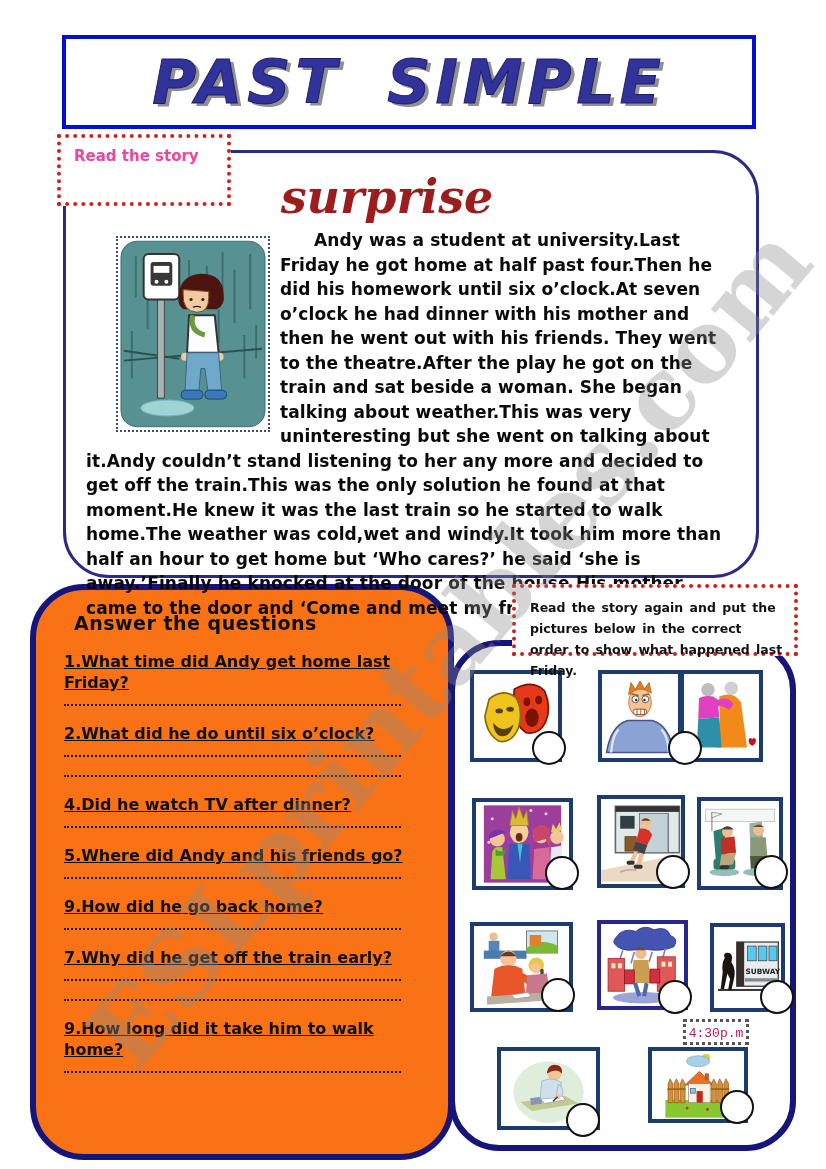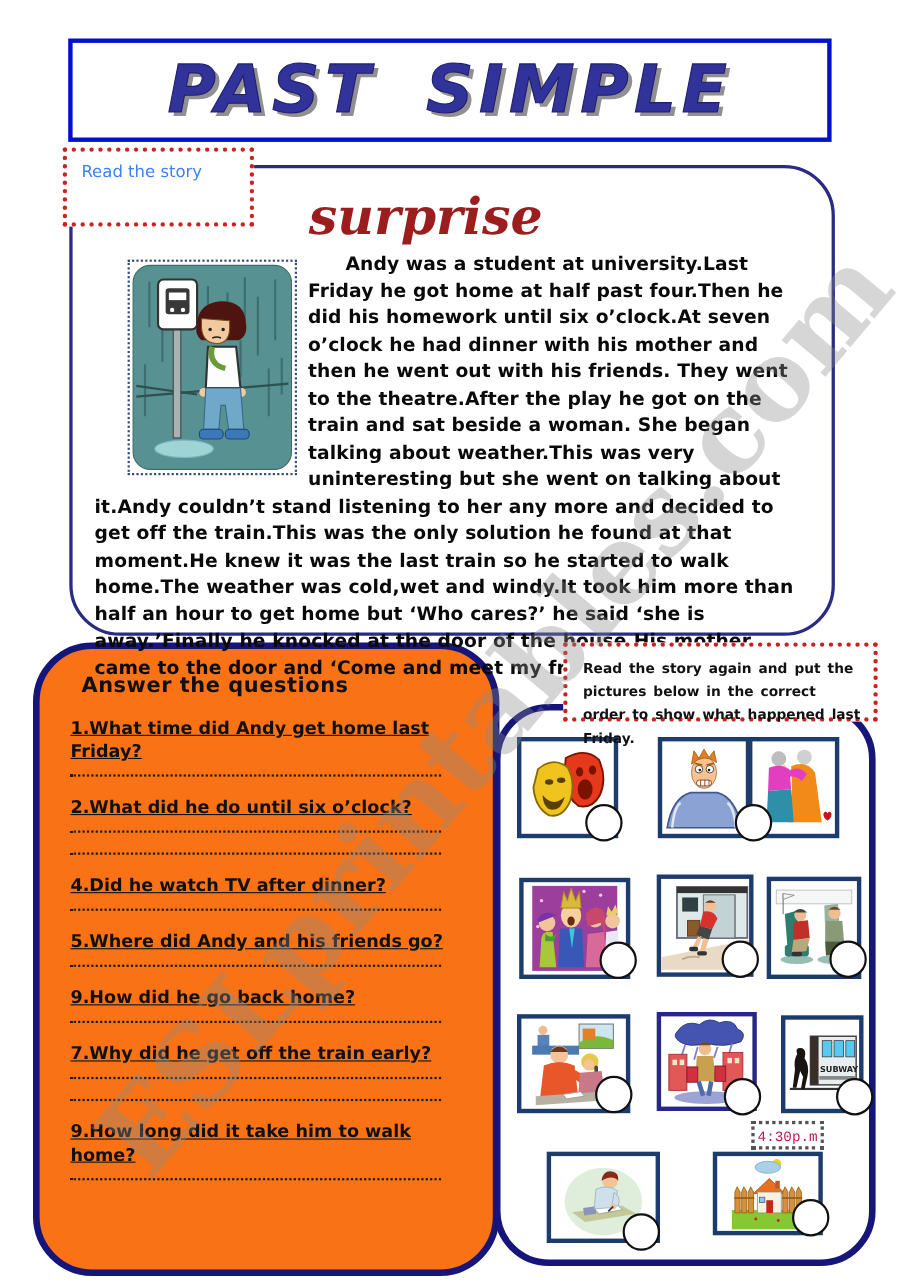--- a/index.html
+++ b/index.html
@@ -11,21 +11,21 @@
              border:4px solid #0010cf;background:#fff;display:flex;align-items:center;justify-content:center;}
   .title-text{font-size:60px;font-weight:800;font-style:italic;color:#32329b;
               letter-spacing:5px;word-spacing:20px;
               text-shadow:4px 3px 0 #909090;-webkit-text-stroke:1px #1d1d6b;}
 
   
   .story-panel{position:absolute;left:63px;top:150px;width:690px;height:422px;
                border:3px solid #2b2b85;border-radius:46px;background:#fff;}
   .read-box{position:absolute;left:57px;top:134px;width:166px;height:64px;
             border:4px dotted #cc2222;background:#fff;z-index:6;}
-  .read-box span{display:block;padding:9px 0 0 13px;font-size:15px;font-weight:400;color:#3b82f6;}
+  .read-box span{display:block;padding:9px 0 0 13px;font-size:15px;font-weight:700;color:#ec4899;}
   .story-title{position:absolute;left:62px;top:170px;width:650px;text-align:center;z-index:2;
                font-family:"DejaVu Serif","Liberation Serif",serif;font-style:italic;font-weight:700;
                font-size:46px;color:#9b1d1d;}
   .story-body{position:absolute;left:86px;top:228px;width:652px;height:330px;z-index:2;}
   .boy-figure{float:left;width:146px;height:188px;margin:8px 10px 4px 30px;
               border:2px dotted #3a4a7a;padding:2px;background:#fff;}
   .boy-figure svg{display:block;width:100%;height:100%;}
   .story-text{margin:0;font-size:17px;line-height:24.5px;font-weight:700;color:#0a0a0a;
               text-indent:34px;letter-spacing:.1px;}
 

